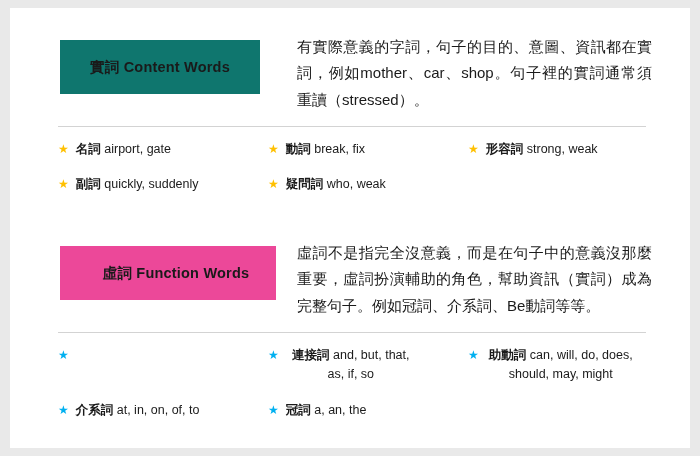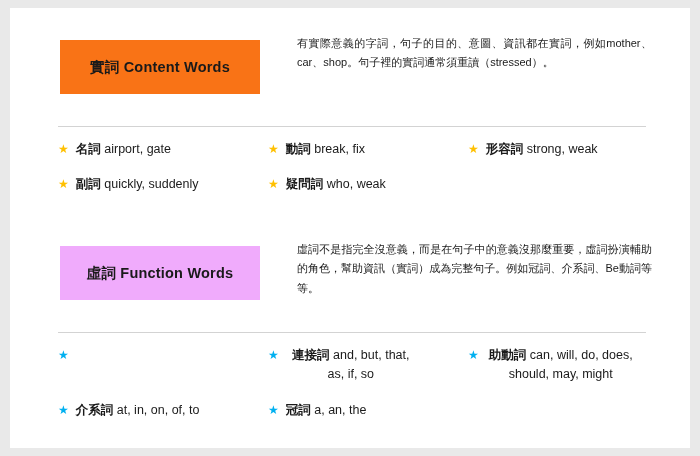--- a/index.html
+++ b/index.html
@@ -41,29 +41,29 @@
     width: 200px;
     height: 54px;
     display: flex;
     align-items: center;
     justify-content: center;
     color: #1a1a1a;
     font-size: 14.5px;
     font-weight: bold;
     letter-spacing: 0.2px;
   }
-  .pill.content { background: #f97316; }
-  .pill.function { background: #f0abfc; }
+  .pill.content { background: #0f766e; }
+  .pill.function { background: #ec4899; padding-left: 16px; }
 
   .desc {
     position: absolute;
     left: 287px;
     top: 2px;
     width: 355px;
-    font-size: 11px;
+    font-size: 15px;
     line-height: 1.75;
     color: #1a1a1a;
     text-align: justify;
   }
 
   .divider {
     position: absolute;
     left: 48px;
     width: 588px;
     height: 1px;

